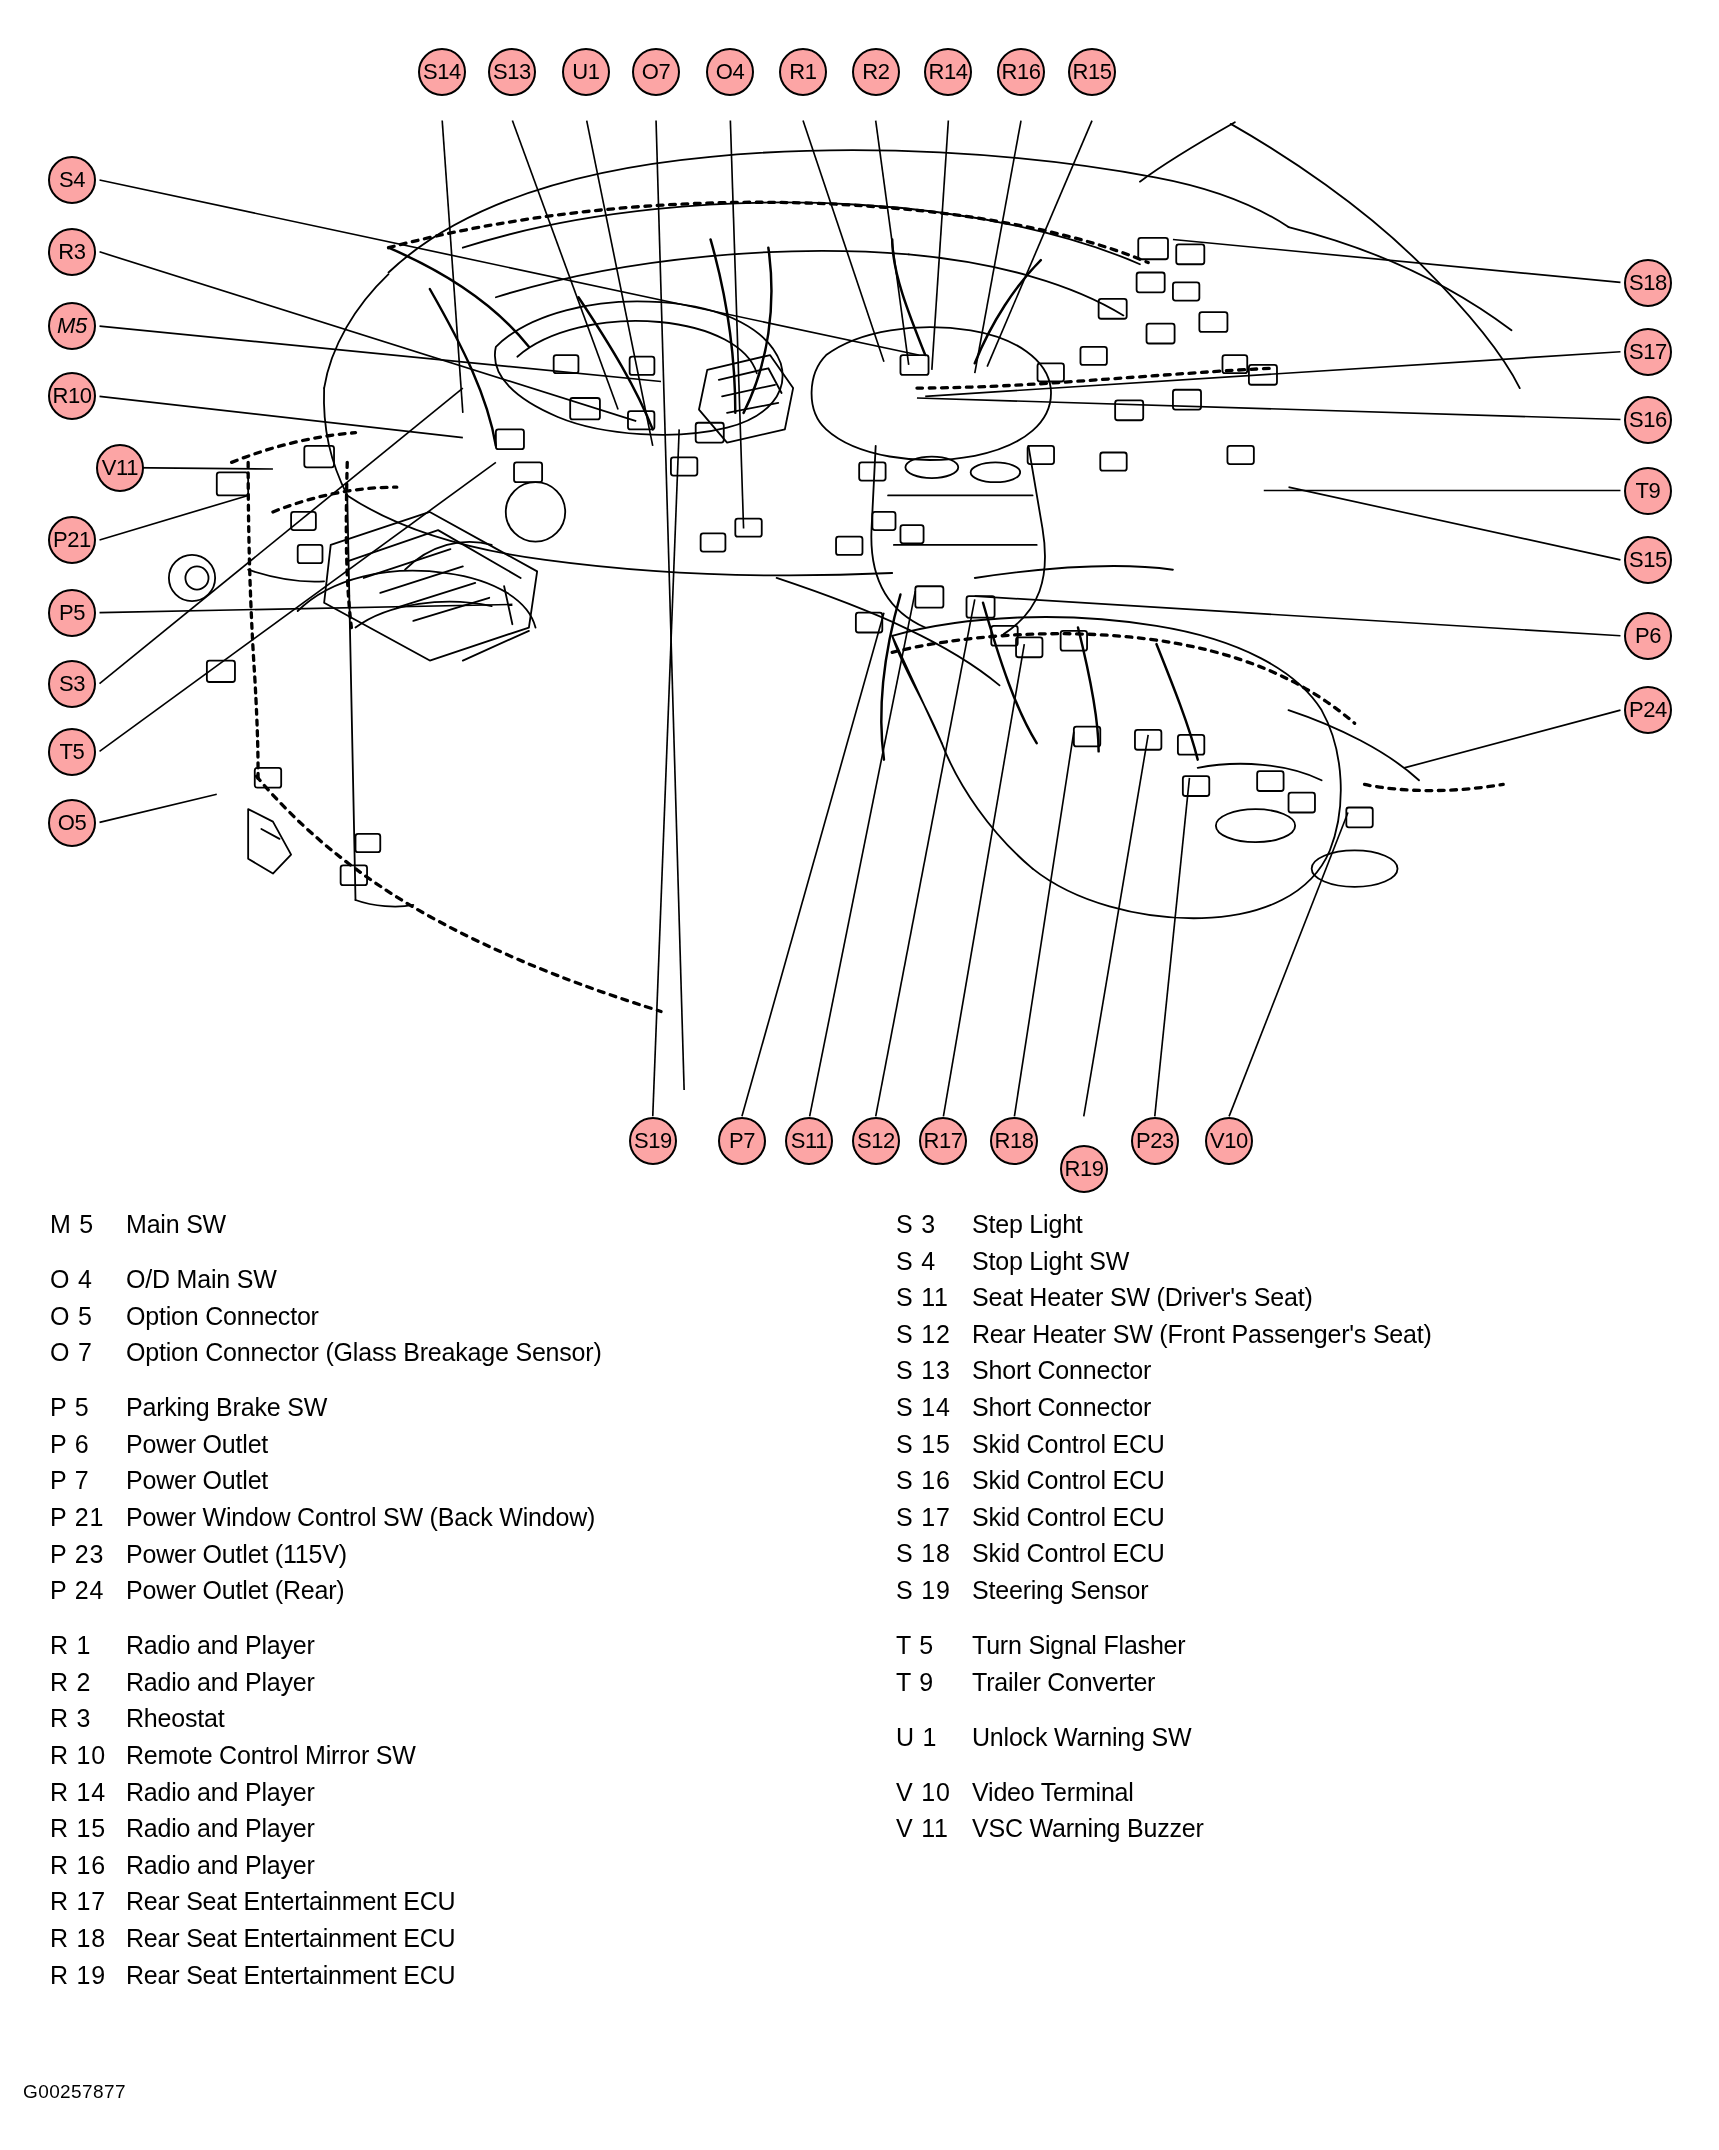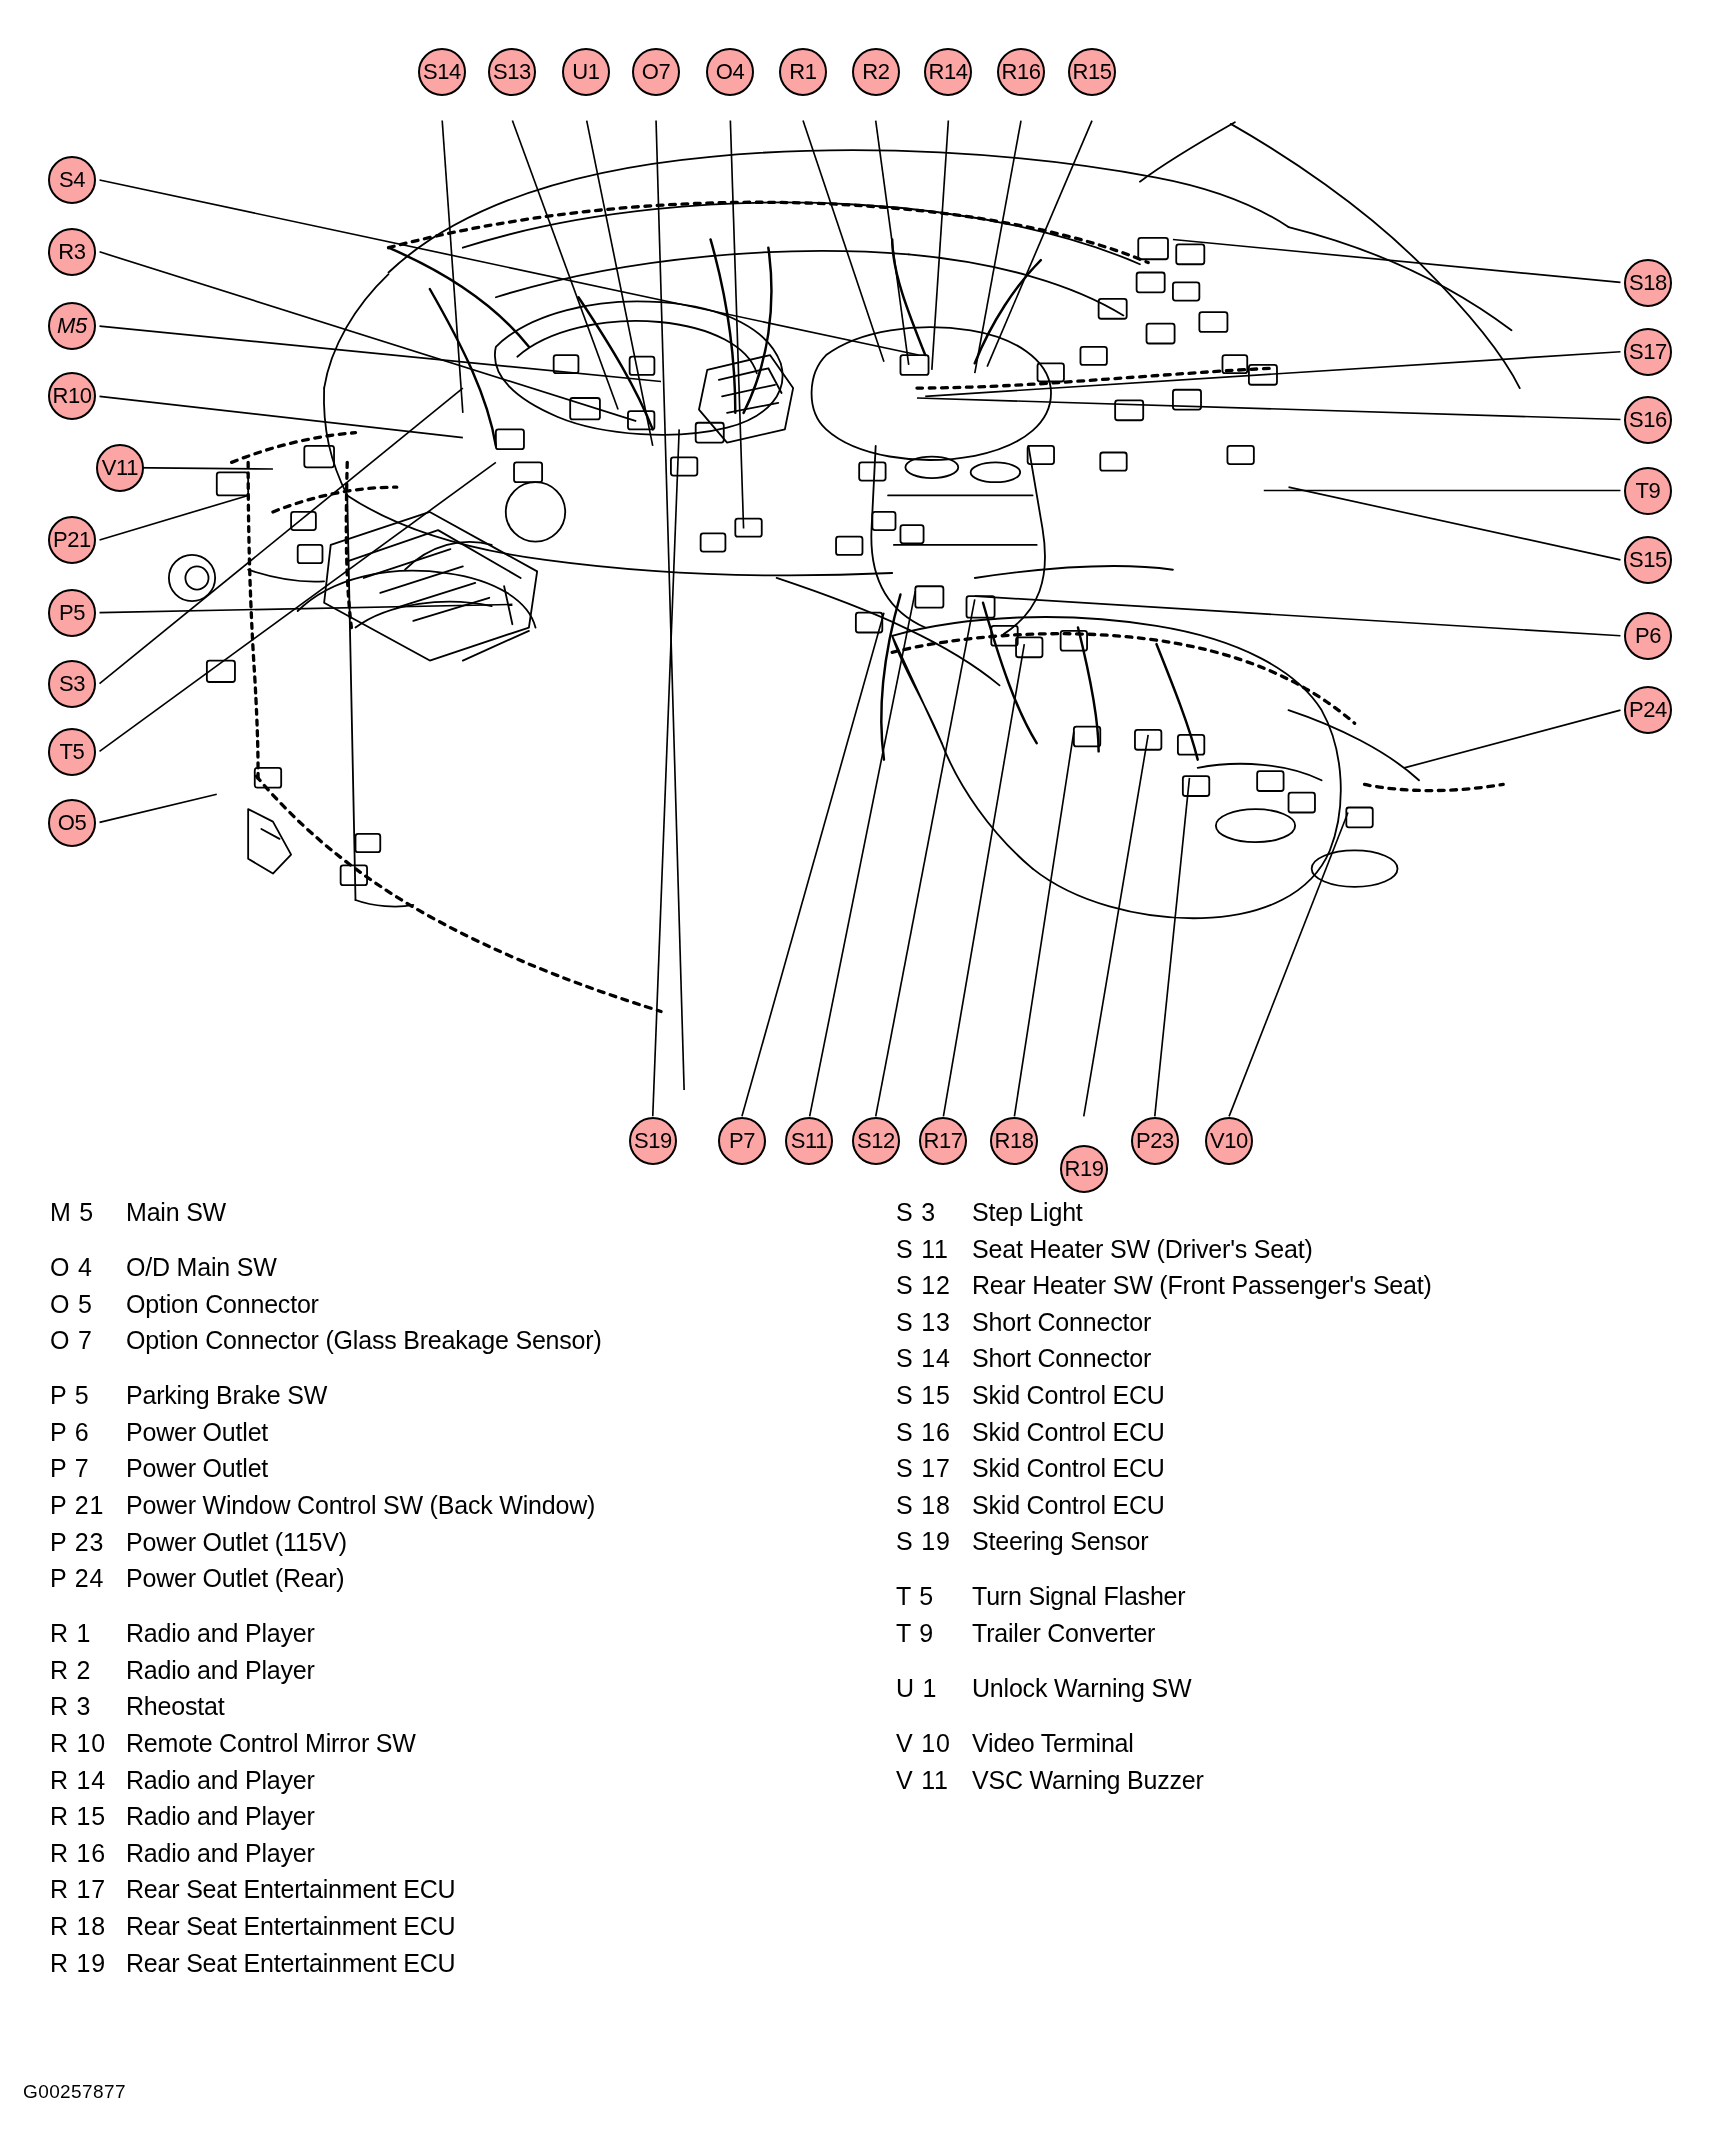--- a/index.html
+++ b/index.html
@@ -51,21 +51,21 @@
   
   #legend {
     position: absolute;
     left: 0;
     top: 1196px;
     width: 1720px;
     height: 909px;
   }
   .legend-col {
     position: absolute;
-    top: 4px;
+    top: 16px;
     font-size: 25px;
     line-height: 1;
   }
   #legend-col-left { left: 50px; width: 809px; }
   #legend-col-right { left: 896px; width: 793px; }
   .legend-group { margin-bottom: 30px; }
   .legend-row {
     display: flex;
     align-items: baseline;
     margin-bottom: 11.6px;
@@ -440,20 +440,24 @@
     </div>
 
     <div class="legend-col" id="legend-col-right">
 
       <div class="legend-group">
         <div class="legend-row">
           <span class="legend-code">S 3</span>
           <span class="legend-desc">Step Light</span>
         </div>
         <div class="legend-row">
+          <span class="legend-code">S 4</span>
+          <span class="legend-desc">Stop Light SW</span>
+        </div>
+        <div class="legend-row">
           <span class="legend-code">S 11</span>
           <span class="legend-desc">Seat Heater SW (Driver's Seat)</span>
         </div>
         <div class="legend-row">
           <span class="legend-code">S 12</span>
           <span class="legend-desc">Rear Heater SW (Front Passenger's Seat)</span>
         </div>
         <div class="legend-row">
           <span class="legend-code">S 13</span>
           <span class="legend-desc">Short Connector</span>

